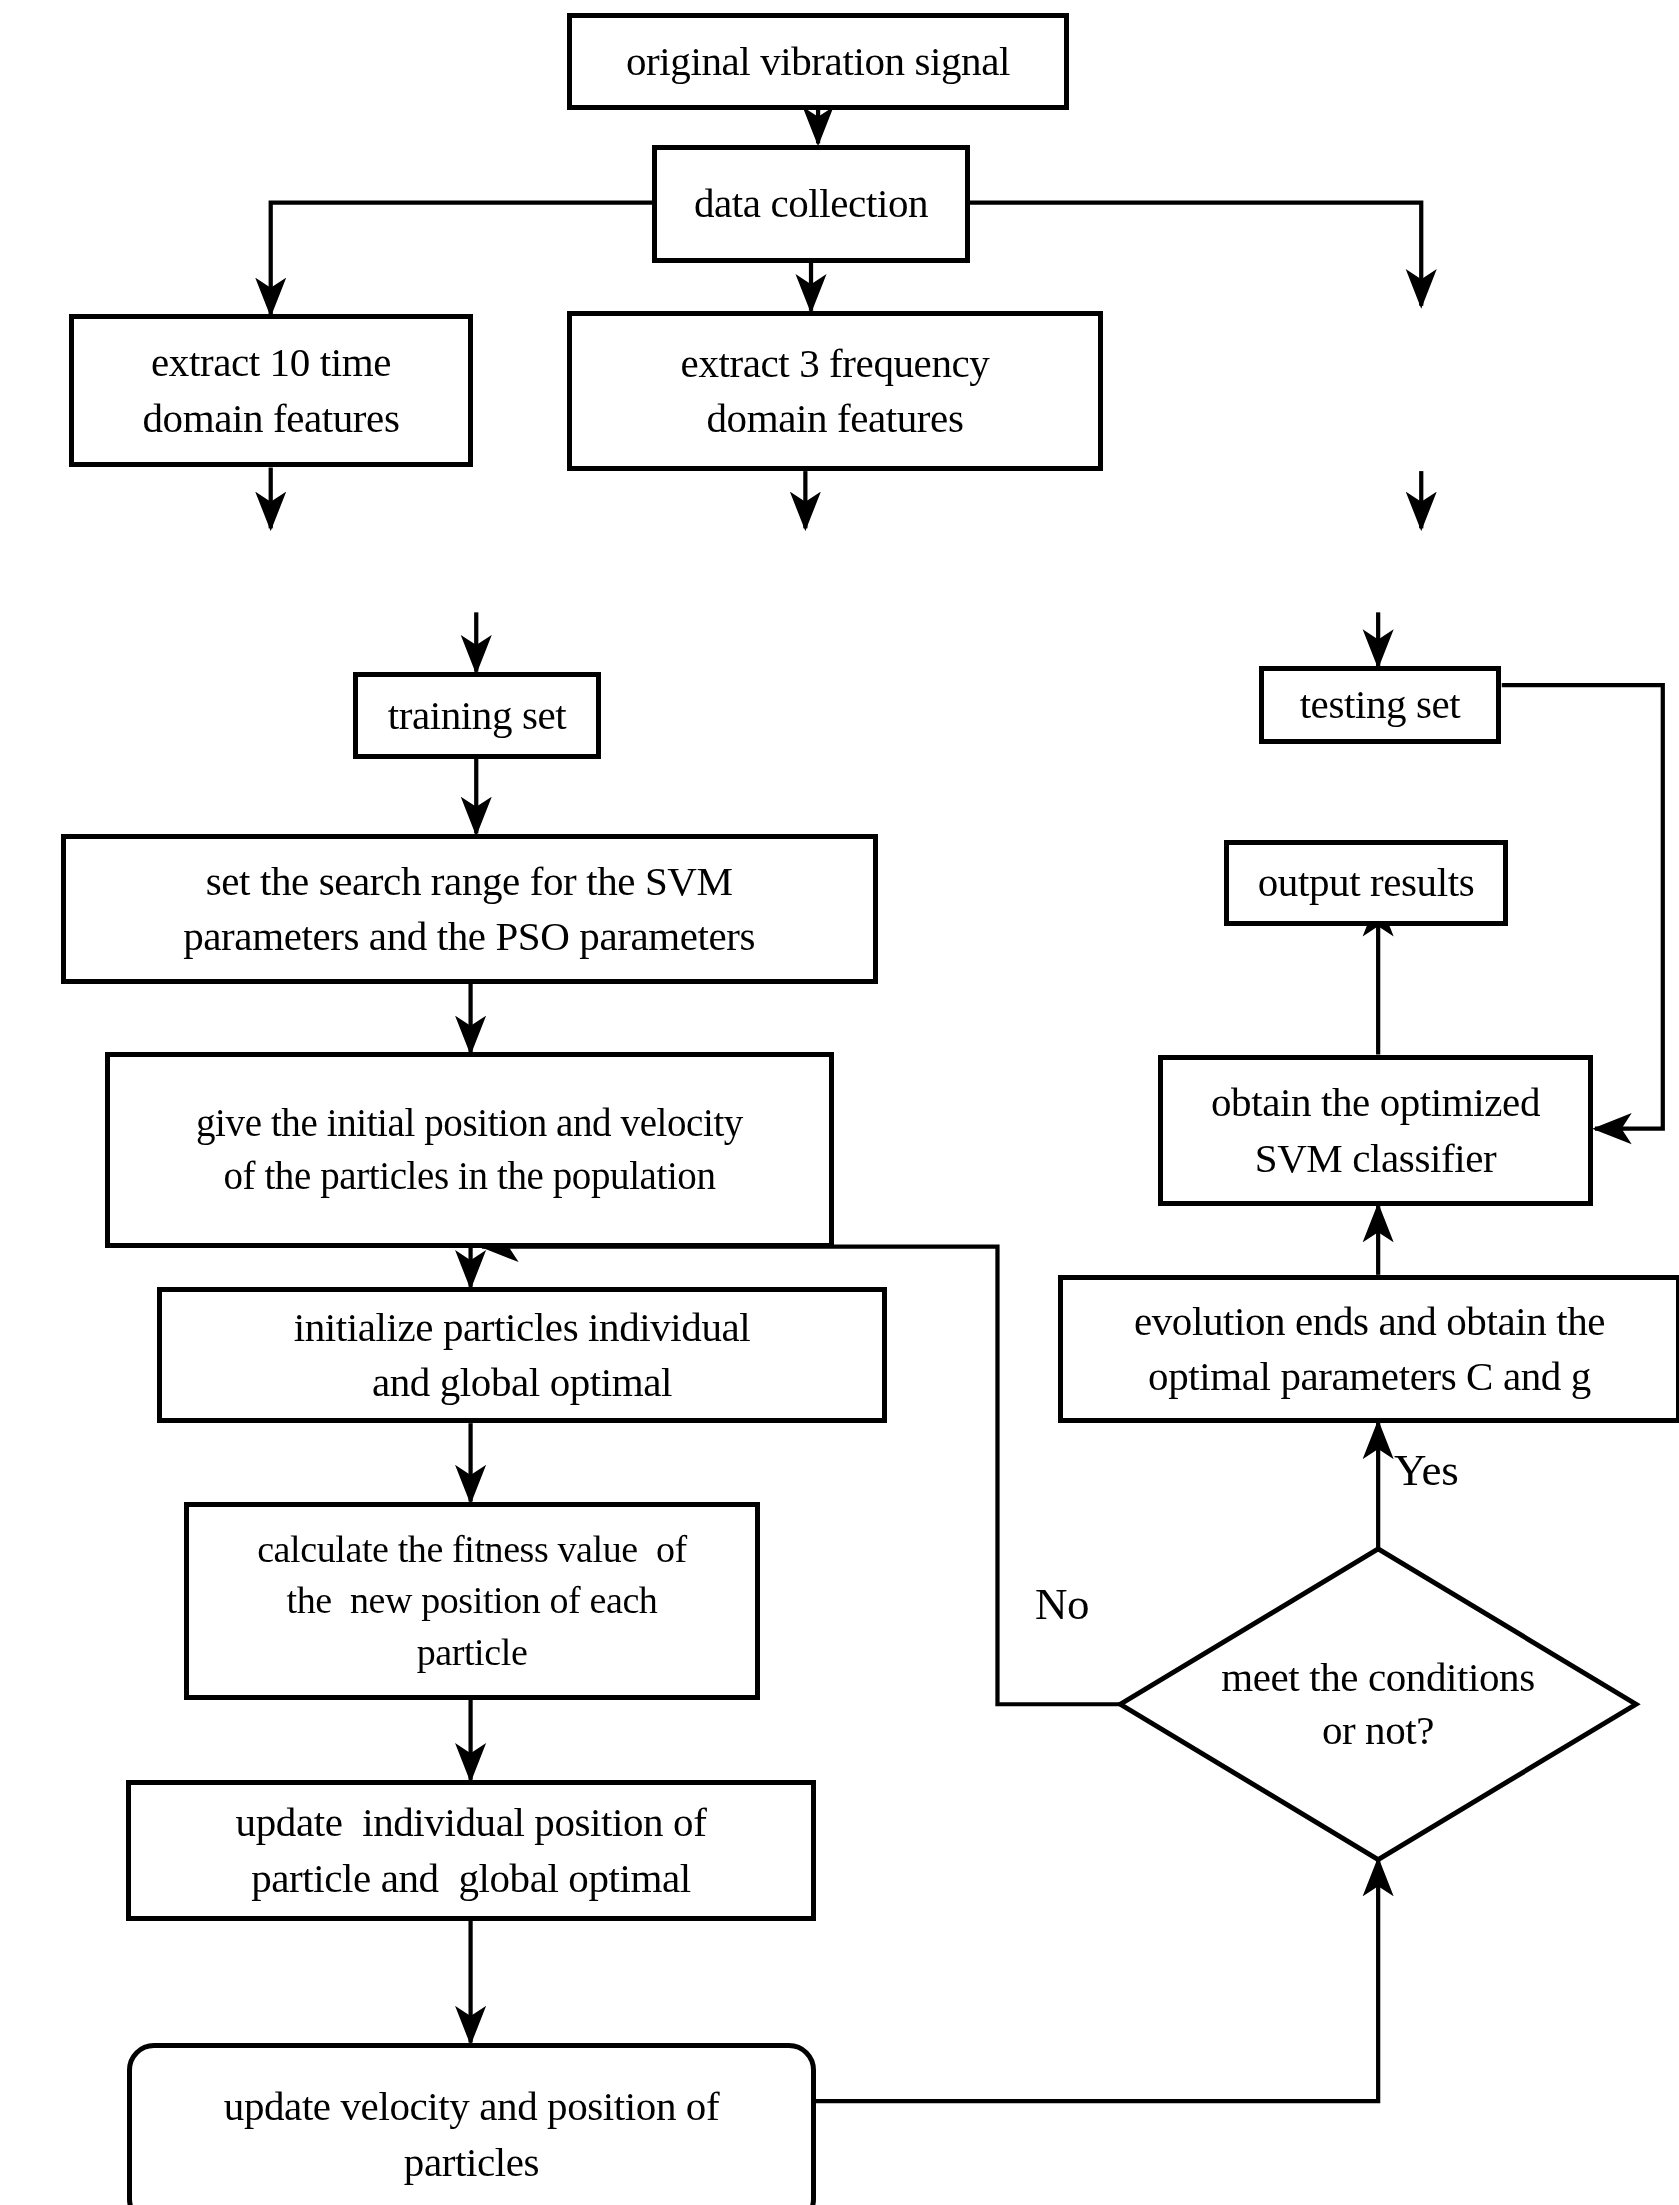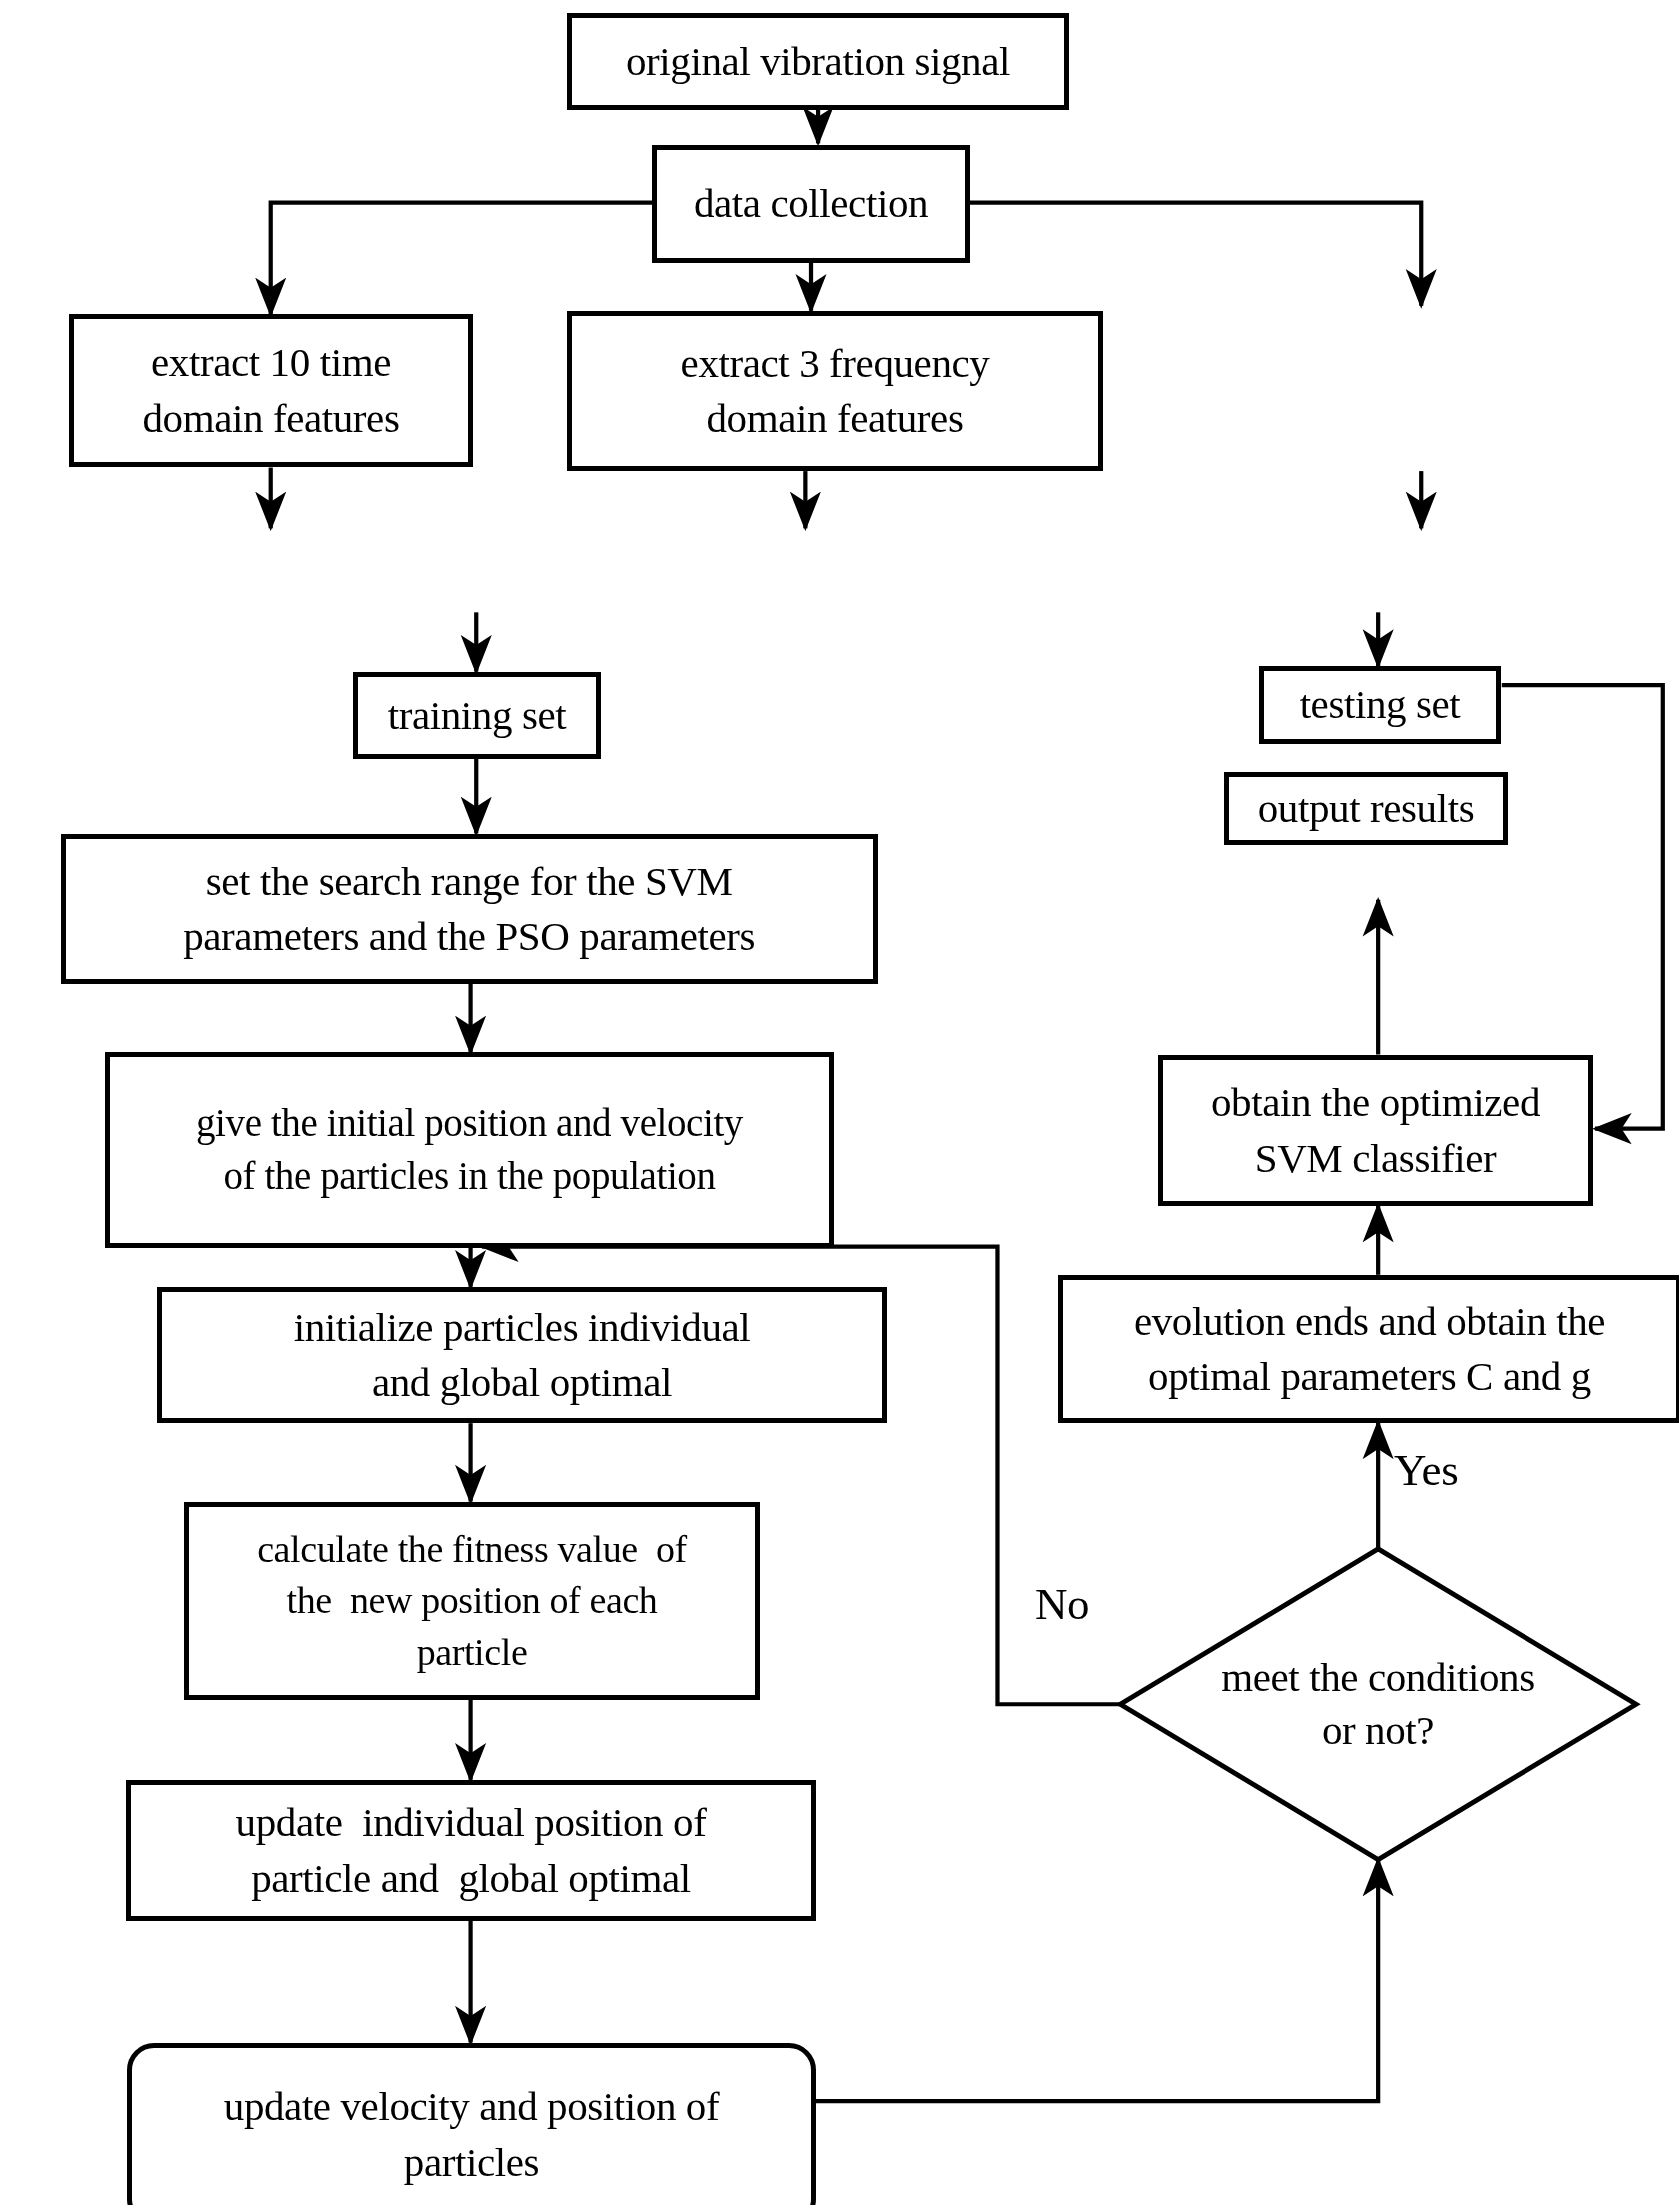--- a/index.html
+++ b/index.html
@@ -102,21 +102,21 @@
   <div class="node" style="left:136px;top:1502px;width:576px;height:198px;font-size:38px;">calculate the fitness value  of
 the  new position of each
 particle</div>
 
   <div class="node" style="left:78px;top:1780px;width:690px;height:141px;">update  individual position of
 particle and  global optimal</div>
 
   <div class="node" style="left:79px;top:2043px;width:689px;height:183px;border-radius:27px;">update velocity and position of
 particles</div>
 
-  <div class="node" style="left:1176px;top:772px;width:284px;height:73px;">output results</div>
+  <div class="node" style="left:1176px;top:840px;width:284px;height:86px;">output results</div>
 
   <div class="node" style="left:1110px;top:1055px;width:435px;height:151px;">obtain the optimized
 SVM classifier</div>
 
   <div class="node" style="left:1010px;top:1275px;width:623px;height:148px;">evolution ends and obtain the
 optimal parameters C and g</div>
 
   <div class="free-label" style="left:1097px;top:1630px;width:466px;height:148px;">meet the conditions
 or not?</div>
 

